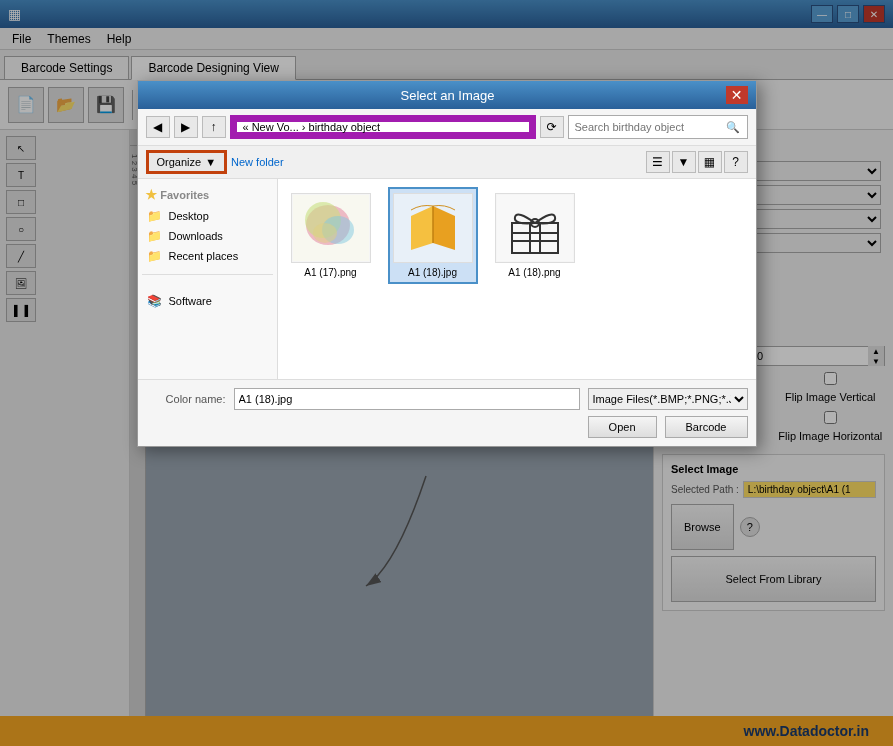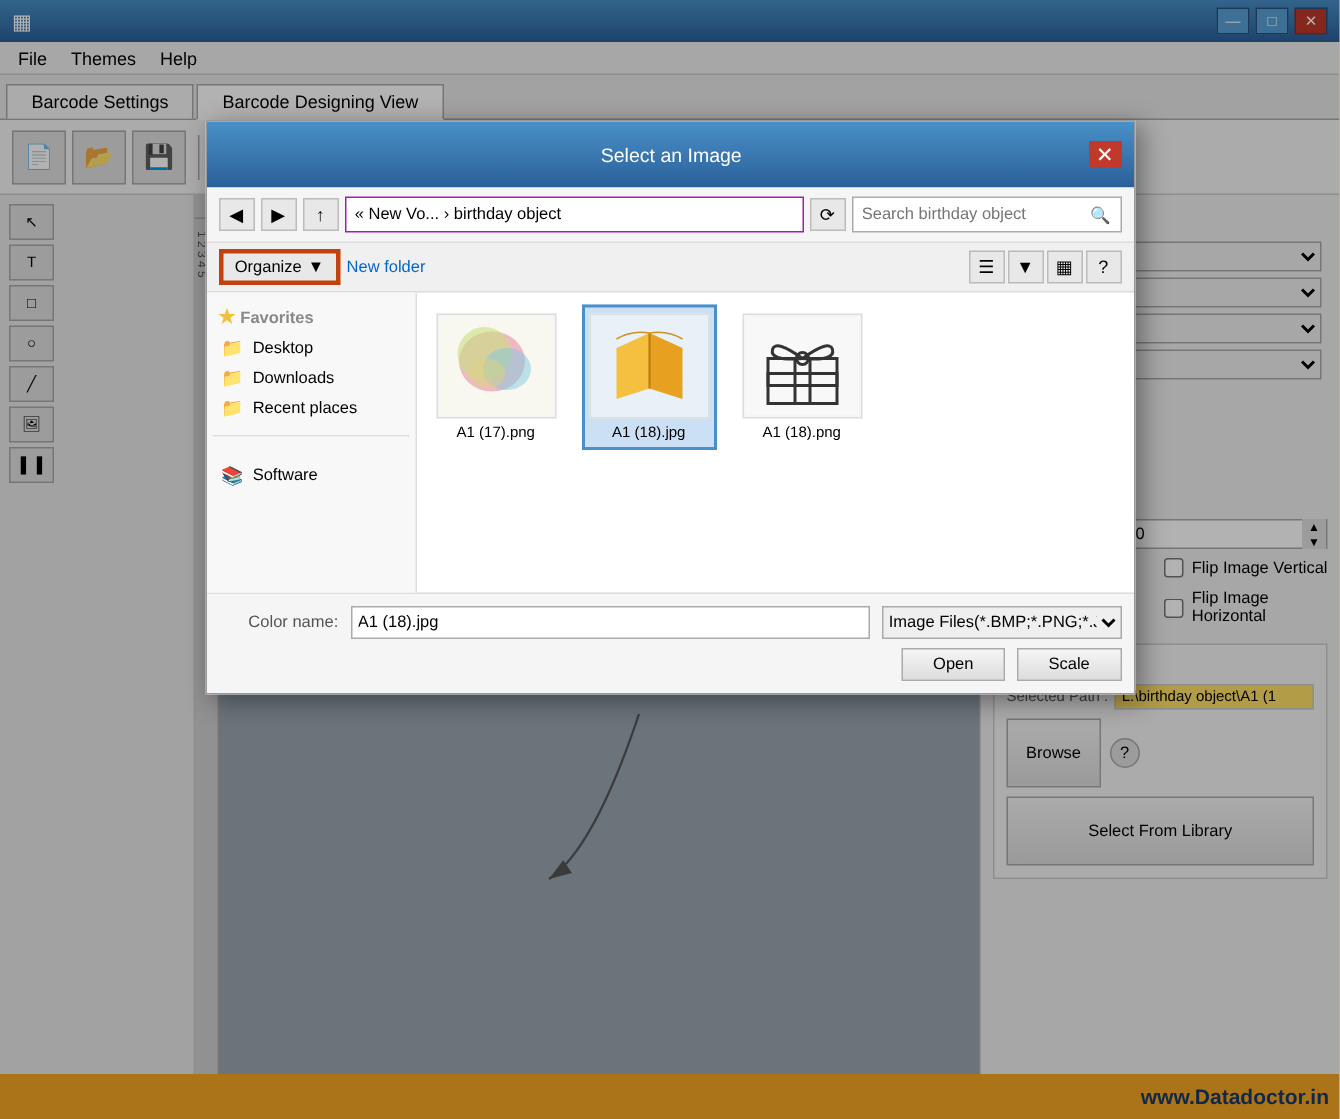--- a/index.html
+++ b/index.html
@@ -47,38 +47,38 @@
     .barcode-image-area { width: 70px; height: 70px; display: flex; align-items: center; justify-content: center; }
 
     
     .right-panel { width: 240px; background: #f0f0f0; border-left: 1px solid #ccc; padding: 8px; overflow-y: auto; }
     .panel-row { display: flex; align-items: center; margin-bottom: 6px; font-size: 11px; }
     .panel-label { width: 90px; color: #555; }
     .panel-spinbox { display: flex; align-items: center; border: 1px solid #aaa; background: white; flex: 1; height: 20px; }
     .panel-spinbox input { flex: 1; border: none; font-size: 11px; padding: 0 4px; width: 40px; }
     .spinbox-btns { display: flex; flex-direction: column; }
     .spinbox-btn { width: 16px; height: 10px; background: #e0e0e0; border: none; cursor: pointer; font-size: 8px; display: flex; align-items: center; justify-content: center; }
-    .checkbox-row { display: flex; align-items: center; gap: 6px; margin-bottom: 4px; font-size: 11px; }
+    .checkbox-row { display: flex; align-items: center; gap: 6px; margin-bottom: 4px; font-size: 11px; flex-direction: column; }
     .select-image-section { background: #f5f5f5; border: 1px solid #ccc; padding: 8px; margin-top: 8px; }
     .select-image-title { font-size: 11px; font-weight: bold; margin-bottom: 6px; }
     .selected-path-row { display: flex; align-items: center; gap: 4px; margin-bottom: 6px; }
     .path-label { font-size: 10px; color: #555; white-space: nowrap; }
     .path-value { background: #ffe066; border: 1px solid #ccc; padding: 2px 4px; font-size: 10px; flex: 1; overflow: hidden; text-overflow: ellipsis; white-space: nowrap; }
     .btn { background: linear-gradient(to bottom, #f5f5f5, #ddd); border: 1px solid #aaa; padding: 16px 12px; font-size: 11px; cursor: pointer; }
     .help-btn { width: 20px; height: 20px; background: #e0e0e0; border: 1px solid #aaa; border-radius: 50%; font-size: 11px; cursor: pointer; display: flex; align-items: center; justify-content: center; }
 
     
     .dialog-overlay { position: absolute; top: 0; left: 0; right: 0; bottom: 0; background: rgba(0,0,0,0.3); z-index: 100; display: flex; align-items: flex-start; justify-content: center; padding-top: 80px; }
     .dialog { background: white; border: 1px solid #999; box-shadow: 4px 4px 16px rgba(0,0,0,0.4); width: 620px; }
-    .dialog-title-bar { background: linear-gradient(to bottom, #4a90c8, #2a6099); color: white; height: 44px; display: flex; align-items: center; justify-content: space-between; padding: 0 8px; }
+    .dialog-title-bar { background: linear-gradient(to bottom, #4a90c8, #2a6099); color: white; height: 28px; display: flex; align-items: center; justify-content: space-between; padding: 0 8px; }
     .dialog-title { font-size: 13px; flex: 1; text-align: center; }
     .dialog-close { width: 22px; height: 18px; background: #c0392b; border: none; color: white; cursor: pointer; font-size: 14px; display: flex; align-items: center; justify-content: center; }
     .dialog-nav { display: flex; align-items: center; padding: 6px 8px; gap: 4px; background: #f5f5f5; border-bottom: 1px solid #ddd; }
     .nav-btn { width: 24px; height: 22px; background: #e8e8e8; border: 1px solid #bbb; cursor: pointer; display: flex; align-items: center; justify-content: center; font-size: 12px; }
-    .breadcrumb-bar { flex: 1; background: white; border: 1px solid #a21caf; height: 24px; display: flex; align-items: center; padding: 0 6px; gap: 4px; font-size: 11px; }
+    .breadcrumb-bar { flex: 1; background: white; border: 7px solid #a21caf; height: 24px; display: flex; align-items: center; padding: 0 6px; gap: 4px; font-size: 11px; }
     .search-bar { background: white; border: 1px solid #aaa; height: 24px; display: flex; align-items: center; padding: 0 6px; gap: 4px; font-size: 11px; width: 180px; }
     .dialog-toolbar { display: flex; align-items: center; padding: 4px 8px; gap: 4px; background: #f0f0f0; border-bottom: 1px solid #ddd; }
     .organize-btn { background: #e8e8e8; border: 3px solid #c2410c; padding: 3px 8px; font-size: 11px; cursor: pointer; display: flex; align-items: center; gap: 4px; }
     .new-folder-btn { background: transparent; border: none; font-size: 11px; cursor: pointer; color: #0066cc; }
     .view-btns { margin-left: auto; display: flex; gap: 2px; }
     .view-btn { width: 24px; height: 22px; background: #e8e8e8; border: 1px solid #bbb; cursor: pointer; display: flex; align-items: center; justify-content: center; font-size: 12px; }
 
     .dialog-body { display: flex; height: 200px; }
     .dialog-sidebar { width: 140px; background: #f8f8f8; border-right: 1px solid #ddd; padding: 8px 4px; overflow-y: auto; }
     .sidebar-section-title { font-size: 11px; font-weight: bold; color: #888; margin-bottom: 4px; padding-left: 4px; }
@@ -94,21 +94,21 @@
 
     .dialog-footer { border-top: 1px solid #ddd; padding: 8px; background: #f5f5f5; }
     .footer-row { display: flex; align-items: center; gap: 8px; margin-bottom: 6px; }
     .footer-label { font-size: 11px; color: #555; width: 80px; text-align: right; }
     .footer-input { flex: 1; height: 22px; border: 1px solid #aaa; padding: 0 4px; font-size: 11px; }
     .footer-select { width: 160px; height: 22px; border: 1px solid #aaa; font-size: 11px; }
     .footer-buttons { display: flex; justify-content: flex-end; gap: 8px; }
     .footer-btn { padding: 4px 20px; font-size: 11px; cursor: pointer; background: linear-gradient(to bottom, #f5f5f5, #ddd); border: 1px solid #aaa; }
 
     
-    .bottom-bar { position: absolute; bottom: 0; left: 0; right: 0; height: 30px; background: #f5a623; display: flex; align-items: center; justify-content: flex-end; padding-right: 7px; }
+    .bottom-bar { position: absolute; bottom: 0; left: 0; right: 0; height: 30px; background: #f5a623; display: flex; align-items: center; justify-content: flex-end; padding-right: 24px; }
     .bottom-url { font-size: 14px; font-weight: bold; color: #1a3a6b; }
 
     
     .arrow-svg { position: absolute; top: 0; left: 0; pointer-events: none; z-index: 50; }
 
     
     .checkboxes-grid { display: grid; grid-template-columns: 1fr 1fr; gap: 4px; }
   </style>
 </head>
 <body>
@@ -482,21 +482,21 @@
     <div class="dialog-footer">
       <div class="footer-row">
         <span class="footer-label">Color name:</span>
         <input type="text" class="footer-input" value="A1 (18).jpg" style="">
         <select class="footer-select">
           <option>Image Files(*.BMP;*.PNG;*.JPG;</option>
         </select>
       </div>
       <div class="footer-buttons">
         <button class="footer-btn">Open</button>
-        <button class="footer-btn">Scale</button>
+        <button class="footer-btn">Barcode</button>
       </div>
     </div>
 
   </div>
 </div>
 
 <div class="bottom-bar">
   <span class="bottom-url">www.Datadoctor.in</span>
 </div>
 

